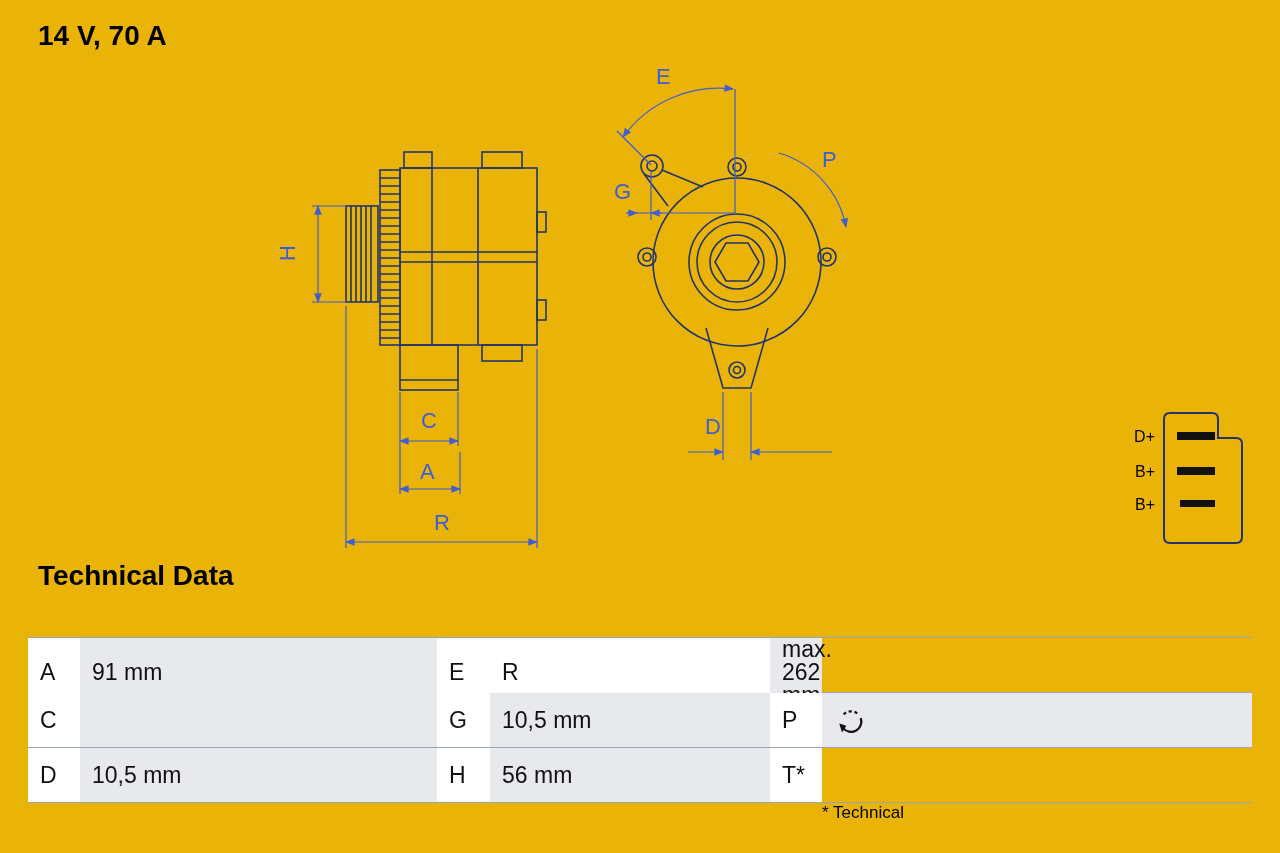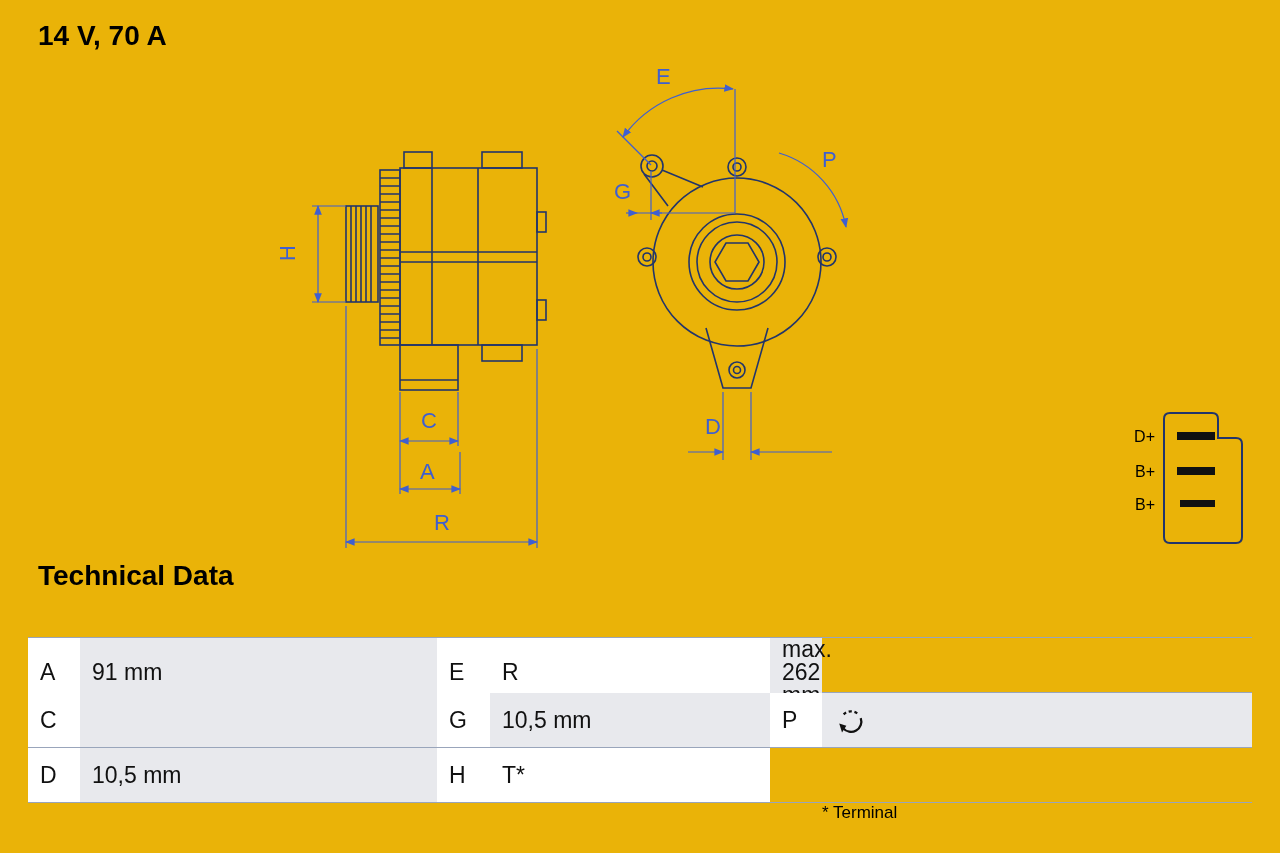--- a/index.html
+++ b/index.html
@@ -162,20 +162,21 @@
           <path d="M25.4 12.6 A10 10 0 0 1 8.3 22.4" stroke="#111" stroke-width="2.2" fill="none"></path>
           <polygon points="4.6,17.8 11.5,20.0 7.3,26.5" fill="#111"></polygon>
         </svg>
       </div>
     </div>
 
     <div class="t-row">
       <div class="cell key">D</div>
       <div class="cell val">10,5 mm</div>
       <div class="cell key">H</div>
+      <div class="cell val">56 mm</div>
       <div class="cell key">T*</div>
     </div>
 
   </div>
 
-  <div class="footnote">* Terminal</div>
+  <div class="footnote">* Technical</div>
 
 </div>
 
 </body></html>

